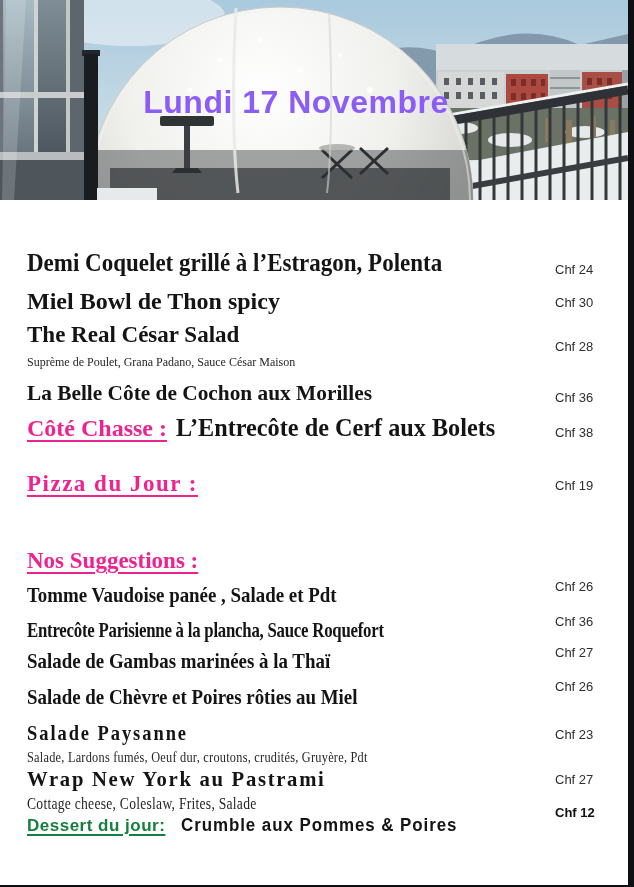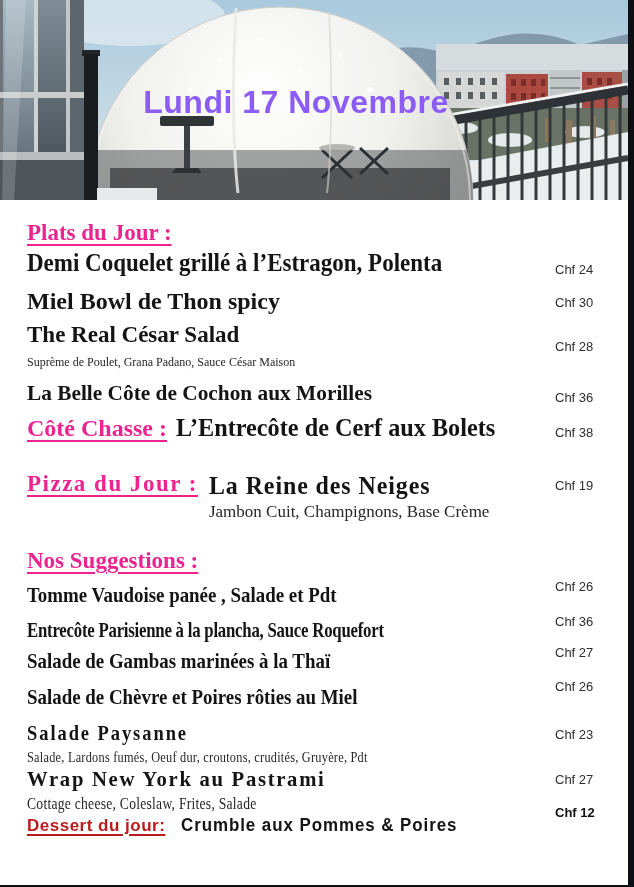--- a/index.html
+++ b/index.html
@@ -43,21 +43,21 @@
   .r-pizza .ds{font-size:17px;margin-top:3px;}
   .r-pizza .price{top:7px;}
   .r-sugg-h{top:348px;font-size:23px;}
   .r-tomme{top:384px;}  .r-tomme .nm{font-size:21px;}  .r-tomme .price{top:-5px;}
   .r-entrec{top:419px;} .r-entrec .nm{font-size:21px;letter-spacing:-.3px;} .r-entrec .price{top:-5px;}
   .r-gambas{top:450px;} .r-gambas .nm{font-size:21px;} .r-gambas .price{top:-5px;}
   .r-chevre{top:486px;} .r-chevre .nm{font-size:21px;} .r-chevre .price{top:-7px;}
   .r-pays{top:522px;}   .r-pays .nm{font-size:21px;letter-spacing:2.2px;} .r-pays .ds{font-size:15px;letter-spacing:.3px;margin-top:3px;} .r-pays .price{top:5px;}
   .r-wrap{top:567px;}   .r-wrap .nm{font-size:22px;letter-spacing:1.8px;} .r-wrap .ds{font-size:16px;letter-spacing:.3px;margin-top:3px;} .r-wrap .price{top:5px;}
   .r-dessert{top:615px;display:flex;align-items:baseline;font-family:"Liberation Sans",sans-serif;}
-  .r-dessert .hd{font-size:17px;color:#b91c1c;letter-spacing:.5px;text-underline-offset:3px;}
+  .r-dessert .hd{font-size:17px;color:#15803d;letter-spacing:.5px;text-underline-offset:3px;}
   .r-dessert .nm{font-size:18px;letter-spacing:1px;margin-left:16px;transform:scaleX(.94);}
   .r-dessert .price{top:-10px;font-weight:bold;font-size:13px;color:#111;}
 </style>
 </head>
 <body>
 
 <div class="page">
 
   <div class="hero">
     <svg width="628" height="200" viewBox="0 0 628 200">
@@ -210,23 +210,20 @@
       <polygon points="6,0 26,0 14,200 2,200" fill="#ffffff" opacity=".18"></polygon>
       <rect x="82" y="50" width="18" height="6" fill="#23262a"></rect>
       <rect x="84" y="54" width="14" height="146" fill="#1a1d20"></rect>
       <rect x="97" y="188" width="60" height="12" fill="#e7eaea"></rect>
     </svg>
     <div class="hero-title">Lundi 17 Novembre</div>
   </div>
 
   <div class="menu">
 
-    <div class="row r-plats-h">
-      <span class="hd">Plats du Jour :</span>
-    </div>
 
     <div class="row r-demi">
       <div class="nm sx92">Demi Coquelet grillé à l’Estragon, Polenta</div>
       <div class="price">Chf 24</div>
     </div>
 
     <div class="row r-poke">
       <div class="nm">Miel Bowl de Thon spicy</div>
       <div class="price">Chf 30</div>
     </div>
@@ -242,24 +239,20 @@
       <div class="price">Chf 36</div>
     </div>
 
     <div class="row r-chasse">
       <span class="hd">Côté Chasse :</span><span class="nm">L’Entrecôte de Cerf aux Bolets</span>
       <div class="price">Chf 38</div>
     </div>
 
     <div class="row r-pizza">
       <span class="hd">Pizza du Jour :</span>
-      <span class="col">
-        <div class="nm">La Reine des Neiges</div>
-        <div class="ds">Jambon Cuit, Champignons, Base Crème</div>
-      </span>
       <div class="price">Chf 19</div>
     </div>
 
     <div class="row r-sugg-h">
       <span class="hd">Nos Suggestions :</span>
     </div>
 
     <div class="row r-tomme">
       <div class="nm sx90">Tomme Vaudoise panée , Salade et Pdt</div>
       <div class="price">Chf 26</div>

